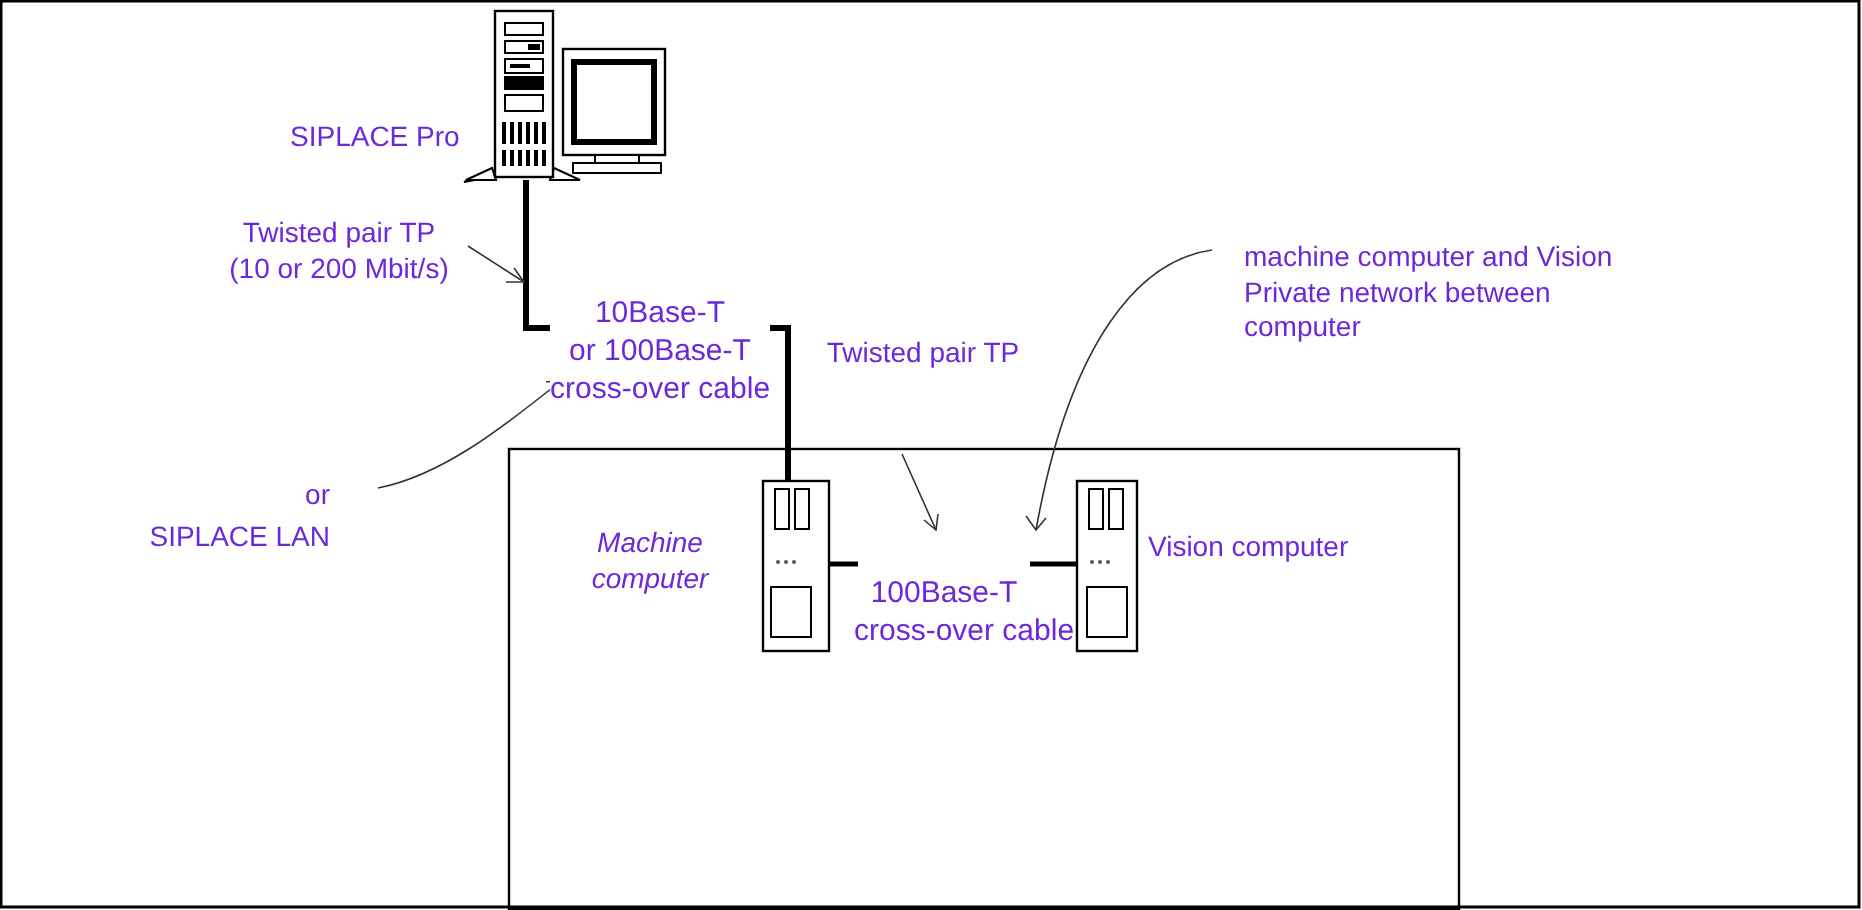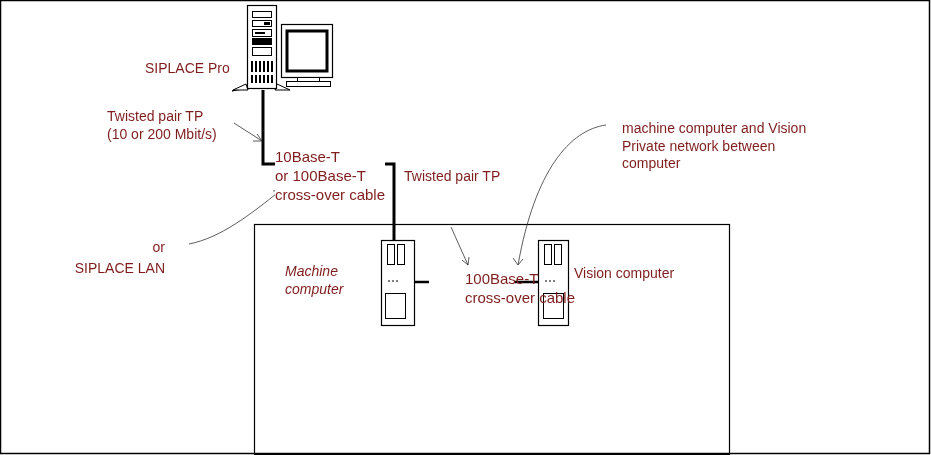--- a/index.html
+++ b/index.html
@@ -1,22 +1,22 @@
 <!DOCTYPE html>
 <html><head>
 <meta charset="utf-8">
 <style>
   html, body { margin:0; padding:0; background:#ffffff; }
   body { width:931px; height:455px; overflow:hidden; }
   #canvas { position:relative; width:931px; height:455px; }
   svg { position:absolute; left:0; top:0; }
-  .lbl { position:absolute; font-family:"Liberation Sans", sans-serif; color:#7f1d1d; white-space:nowrap; line-height:1.25; }
+  .lbl { position:absolute; font-family:"Liberation Sans", sans-serif; color:#6d28d9; white-space:nowrap; line-height:1.25; }
   .big { font-size:14px; }
   .small { font-size:15px; }
-  .center { text-align:left; }
+  .center { text-align:center; }
   .right { text-align:right; }
   .lbl span { display:block; }
 </style>
 </head>
 <body>
 
 <div id="canvas">
 <svg width="931" height="455" viewBox="0 0 931 455" xmlns="http://www.w3.org/2000/svg">
 
   <rect x="0.5" y="0.5" width="929" height="453" fill="none" stroke="#000" stroke-width="1.5"></rect>
@@ -126,19 +126,19 @@
   <span>machine computer and Vision</span>
   <span>Private network between</span>
   <span>computer</span>
 </div>
 
 <div class="lbl big center" style="left:285px;top:263px;width:80px;font-style:italic;">
   <span>Machine</span>
   <span>computer</span>
 </div>
 
-<div class="lbl small center" style="left:427px;top:270px;width:90px;margin-left:38px;">
+<div class="lbl small center" style="left:427px;top:288px;width:90px;">
   <span>100Base-T</span>
   <span>cross-over cable</span>
 </div>
 
 <div class="lbl big" style="left:574px;top:265px;">Vision computer</div>
 </div>
 
 </body></html>

